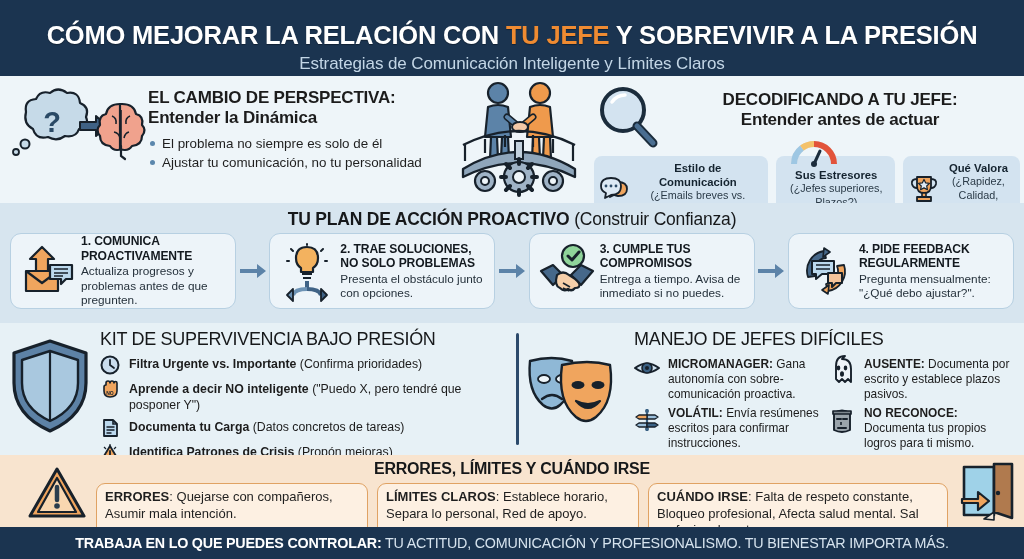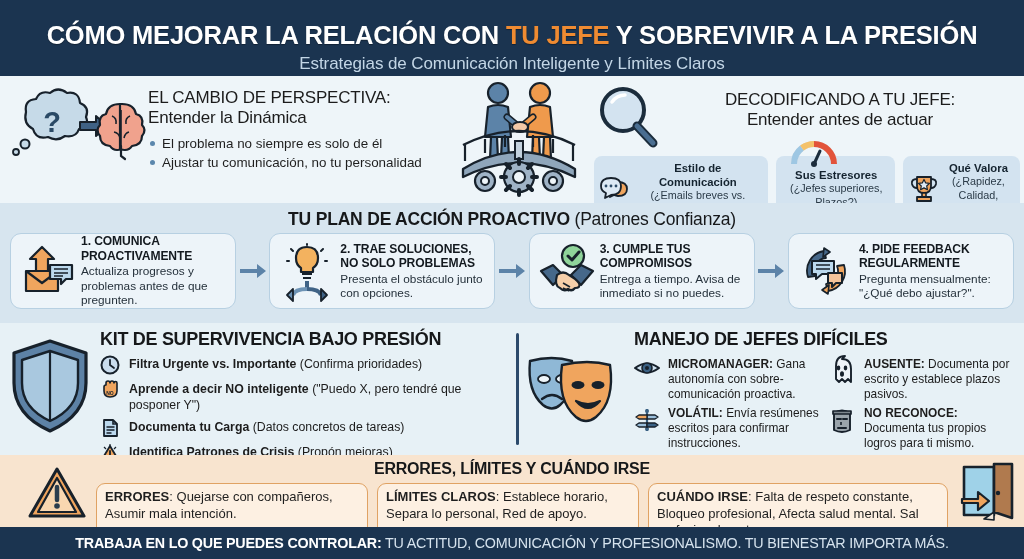--- a/index.html
+++ b/index.html
@@ -33,21 +33,21 @@
     position:absolute; left:0; top:76px; width:1024px; height:127px;
     background:#eef5f9;
   }
   .persp {
     position:absolute; left:8px; top:10px; width:445px; height:110px;
     display:flex; align-items:flex-start;
   }
   .persp .ico { width:140px; flex:0 0 140px; padding-top:4px; }
   .persp .txt { padding-top:2px; }
   .blk-title {
-    font-size:17px; font-weight:normal; color:#1c1c1c; line-height:1.18; letter-spacing:-0.2px;
+    font-size:17px; font-weight:bold; color:#1c1c1c; line-height:1.18; letter-spacing:-0.2px;
   }
   .bullets { margin-top:6px; }
   .bullets li {
     list-style:none; font-size:13.4px; color:#1f1f1f; line-height:1.42;
     position:relative; padding-left:14px;
   }
   .bullets li::before {
     content:""; position:absolute; left:2px; top:7px;
     width:5px; height:5px; border-radius:50%; background:#5b87ad;
   }
@@ -103,21 +103,21 @@
     position:absolute; left:0; top:323px; width:1024px; height:132px;
     background:#e7f1f6;
   }
   .vdiv {
     position:absolute; left:516px; top:10px; width:3px; height:112px;
     background:#2c4a6b; border-radius:2px;
   }
   .kit { position:absolute; left:8px; top:6px; width:500px; display:flex; }
   .kit .shield { flex:0 0 90px; padding-top:8px; }
   .kit .kbody { flex:1; padding-left:2px; }
-  .sec-title { font-size:18px; font-weight:bold; color:#16181a; letter-spacing:-0.3px; }
+  .sec-title { font-size:18px; font-weight:normal; color:#16181a; letter-spacing:-0.3px; }
   .kit .krow { display:flex; align-items:flex-start; gap:7px; margin-top:5px; }
   .kit .krow .ki { flex:0 0 22px; }
   .kit .krow .kt { font-size:12.3px; color:#1c1c1c; line-height:1.28; padding-top:2px; }
   .kit .krow .kt b { font-weight:bold; }
 
   .jefes { position:absolute; left:524px; top:6px; width:496px; }
   .masks { position:absolute; left:0px; top:22px; width:110px; }
   .jgrid {
     position:absolute; left:110px; top:28px; width:386px;
     display:grid; grid-template-columns:196px 190px; gap:4px 0px;
@@ -308,21 +308,21 @@
             <div class="l1">Qué Valora</div>
             <div class="l2">(¿Rapidez, Calidad,</div>
             <div class="l2">Iniciativa?)</div>
           </div>
         </div>
       </div>
     </div>
   </div>
 
   <div class="band2">
-    <div class="band2-title"><span>TU PLAN DE ACCIÓN PROACTIVO</span><span class="light"> (Patrones Confianza)</span></div>
+    <div class="band2-title"><span>TU PLAN DE ACCIÓN PROACTIVO</span><span class="light"> (Construir Confianza)</span></div>
 
     <div class="steps">
 
       <div class="step">
         <div class="ico">
           <svg width="56" height="56" viewBox="0 0 56 56">
             <path d="M22 4 l12 12 h-6 v12 h-12 v-12 h-6z" fill="#f0a55e" stroke="#17212b" stroke-width="2.2" stroke-linejoin="round"></path>
             <path d="M6 28 h32 v20 h-32z" fill="#f0a55e" stroke="#17212b" stroke-width="2.2" stroke-linejoin="round"></path>
             <path d="M6 28 l16 12 l16-12" fill="none" stroke="#17212b" stroke-width="2.2" stroke-linejoin="round"></path>
             <path d="M30 22 h22 v14 h-6 l-5 5 v-5 h-11z" fill="#bcd9ee" stroke="#17212b" stroke-width="2.2" stroke-linejoin="round"></path>

